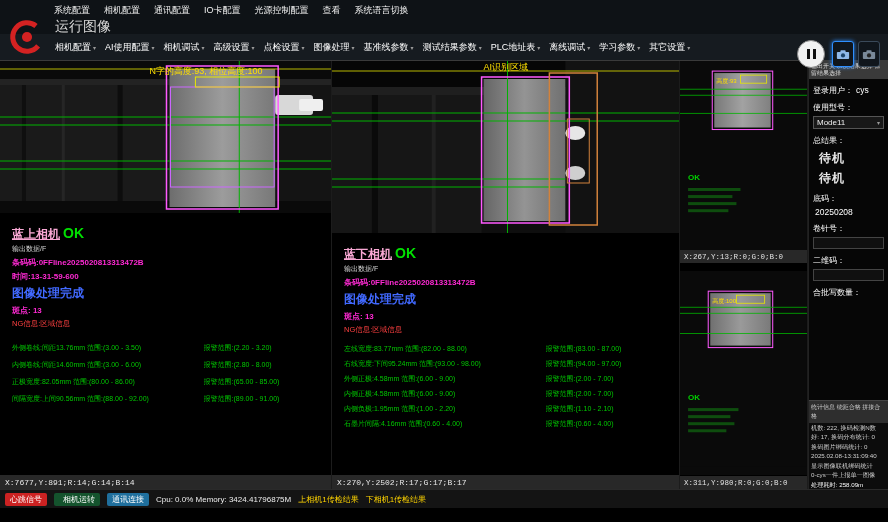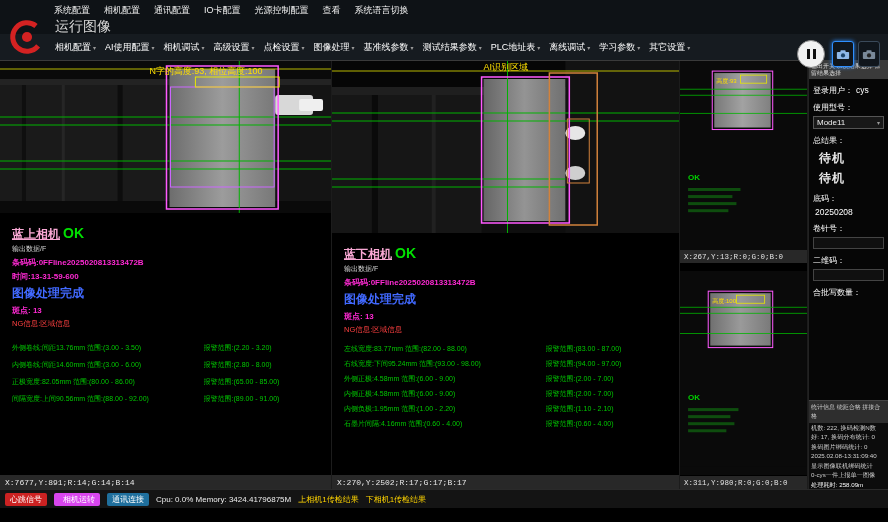--- a/index.html
+++ b/index.html
@@ -412,20 +412,20 @@
         <div class="sb-stats-line">显示图像联机绑码统计</div>
         <div class="sb-stats-line">0-cys一件上报单一图像</div>
         <div class="sb-stats-line hl">处理耗时: 258.09m</div>
       </div>
     </div>
 
   </div>
 
   <div class="statusbar">
     <span class="badge" style="background-color: rgb(204, 34, 34);">心跳信号</span>
-    <span class="badge" style="background-color: #d946ef; padding-left: 9px;">相机运转</span>
+    <span class="badge" style="background-color: #14532d; padding-left: 9px;">相机运转</span>
     <span class="badge" style="background-color: rgb(31, 111, 157);">通讯连接</span>
     <span class="sb-cpu">Cpu: 0.0% Memory: 3424.41796875M</span>
     <span class="sb-extra">上相机1传检结果</span>
     <span class="sb-extra">下相机1传检结果</span>
   </div>
 
 </div>
 
 </body></html>

